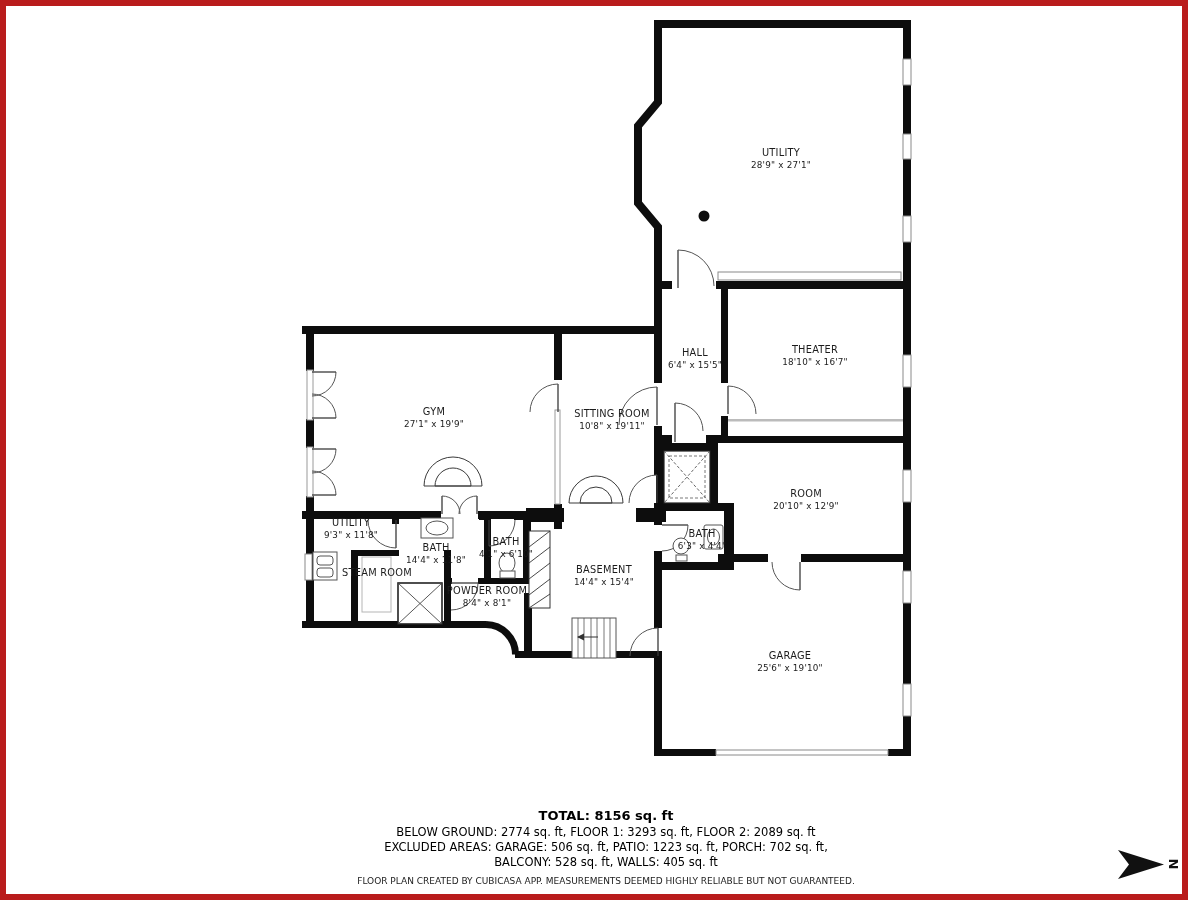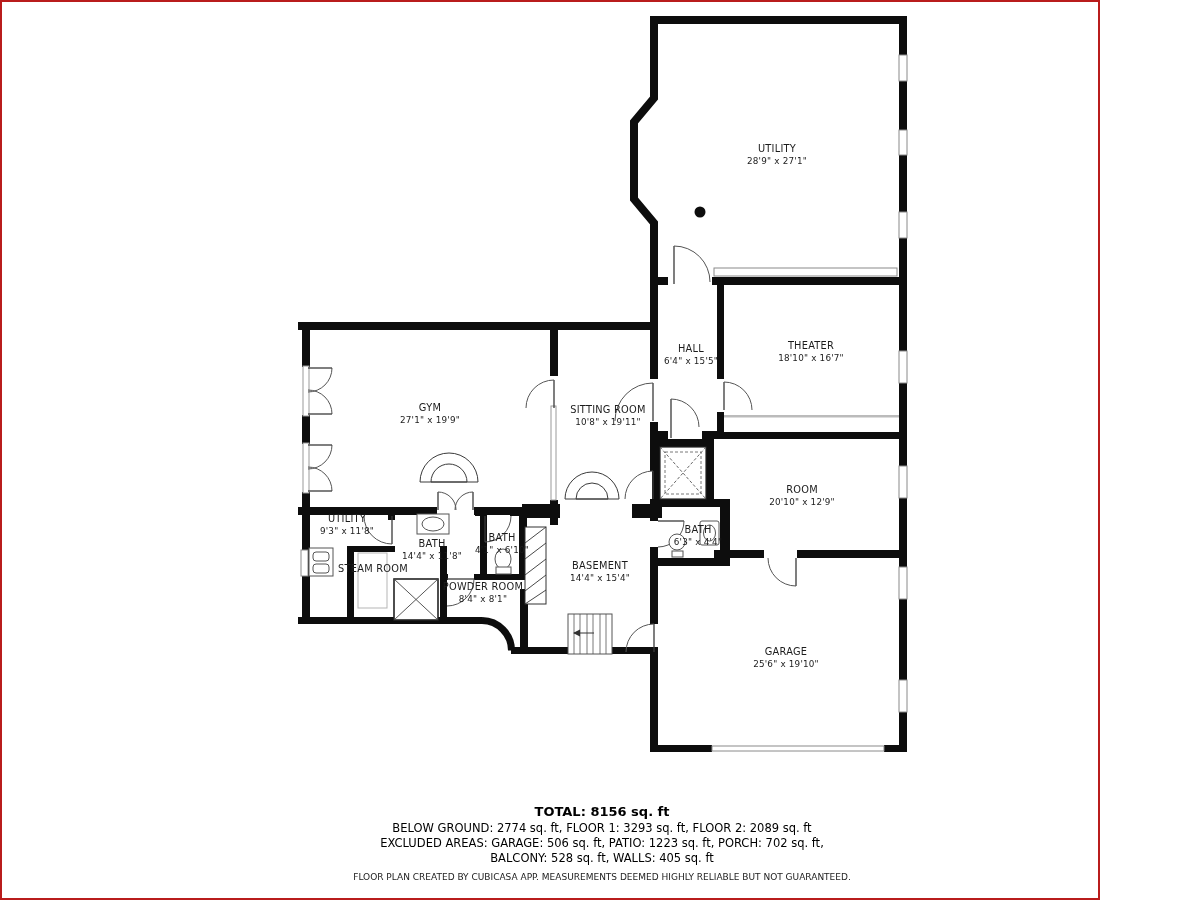--- a/index.html
+++ b/index.html
@@ -1,16 +1,16 @@
 <!DOCTYPE html>
 <html><head>
 <meta charset="utf-8">
 <style>
   html,body{margin:0;padding:0;background:#ffffff;}
-  .page{position:relative;width:1100px;height:900px;background:#fff;box-sizing:border-box;border:2px solid #b91c1c;overflow:hidden;}
+  .page{position:relative;width:1188px;height:900px;background:#fff;box-sizing:border-box;border:6px solid #b91c1c;overflow:hidden;}
   svg{display:block;}
   .wall{fill:#0d0d0d;stroke:none;}
   .thinline{stroke:#3a3a3a;stroke-width:1;fill:none;}
   .arc{stroke:#555;stroke-width:1;fill:none;}
   .leaf{stroke:#3a3a3a;stroke-width:1.3;fill:none;}
   .fixture{fill:#ffffff;stroke:#555;stroke-width:1;}
   .window{fill:#ffffff;stroke:#8a8a8a;stroke-width:1;}
   .glass{fill:#ffffff;stroke:#9a9a9a;stroke-width:1;}
   .room-name{font-family:"DejaVu Sans","Liberation Sans",sans-serif;font-size:9.8px;fill:#1c1c1c;letter-spacing:.25px;}
   .room-dims{font-family:"DejaVu Sans","Liberation Sans",sans-serif;font-size:8.8px;fill:#1c1c1c;letter-spacing:.2px;}

